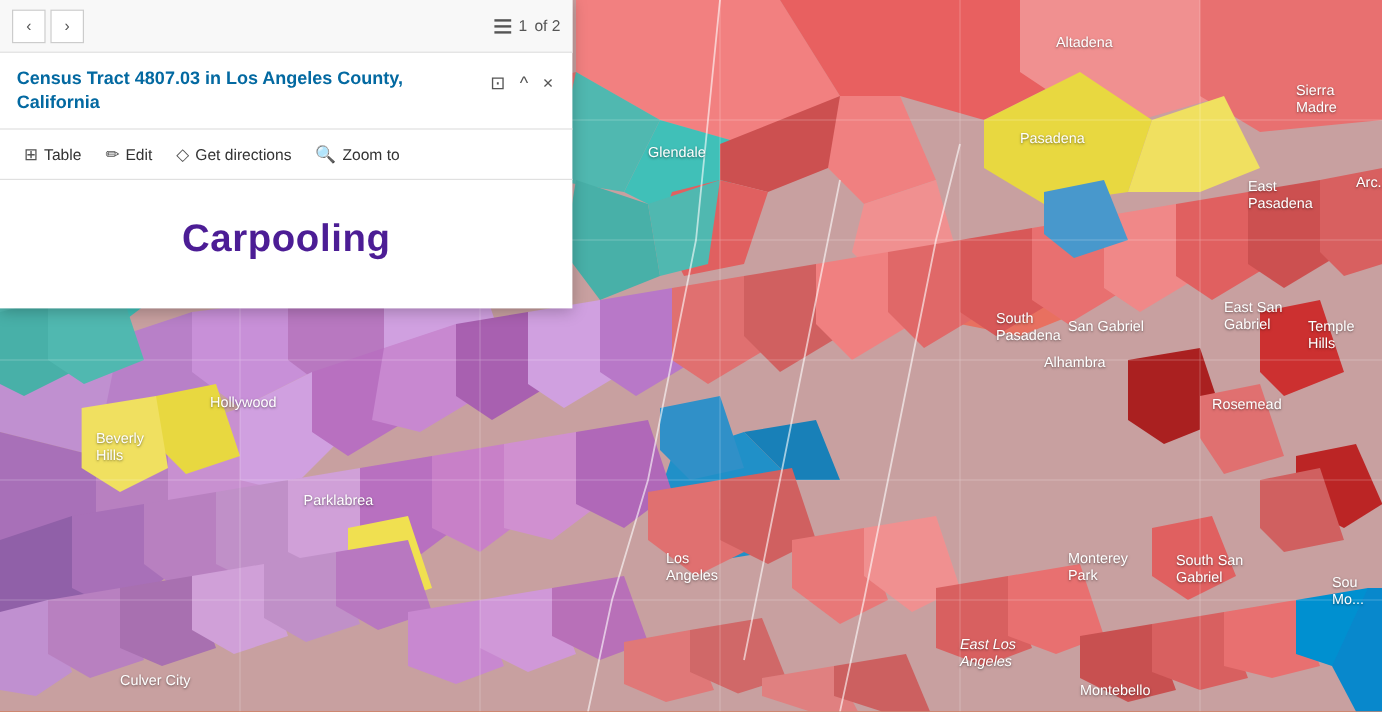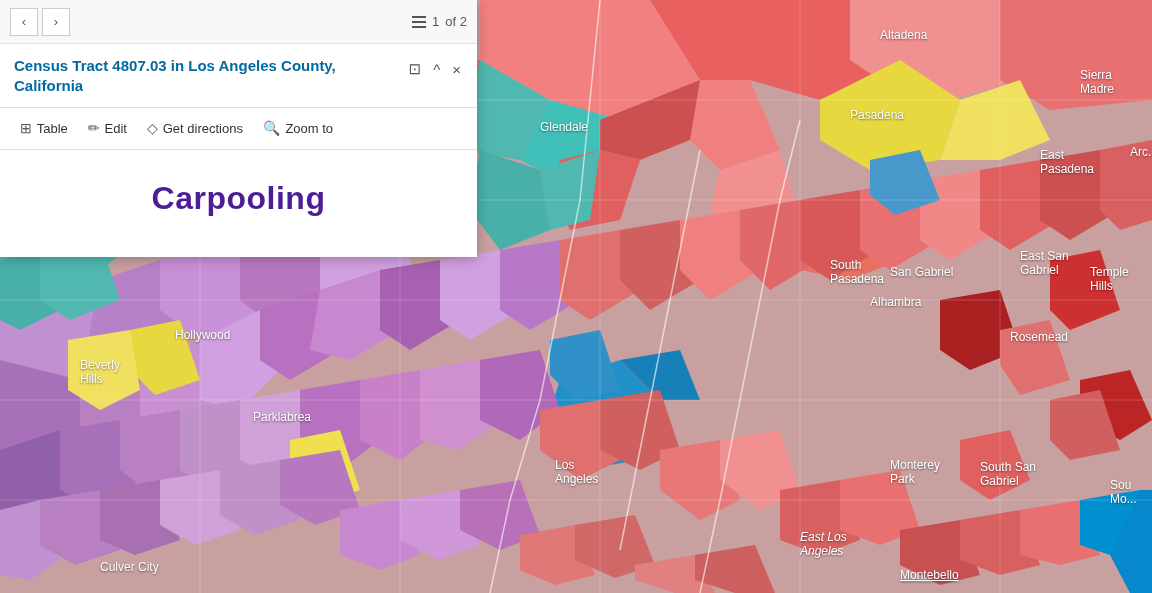--- a/index.html
+++ b/index.html
@@ -348,21 +348,21 @@
 Angeles</div>
       <div class="map-label" style="top: 438px; left: 890px; white-space: pre; margin-top: 20px;">Monterey
 Park</div>
       <div class="map-label" style="top: 460px; left: 980px; white-space: pre;">South San
 Gabriel</div>
       <div class="map-label" style="top: 478px; left: 1110px; white-space: pre;">Sou
 Mo...</div>
       <div class="map-label" style="top: 530px; left: 800px; white-space: pre; font-style: italic;">East Los
 Angeles</div>
       <div class="map-label" style="top: 560px; left: 100px; white-space: pre;">Culver City</div>
-      <div class="map-label" style="top: 568px; left: 900px; white-space: pre; text-decoration: underline;">Montebello</div>
+      <div class="map-label" style="top: 568px; left: 900px; white-space: pre;">Montebello</div>
     </div>
 </div>
 
 <div class="popup-panel">
 
   <div class="popup-nav">
     <div class="nav-arrows">
       <button class="nav-arrow-btn">
         <span>‹</span>
       </button>

